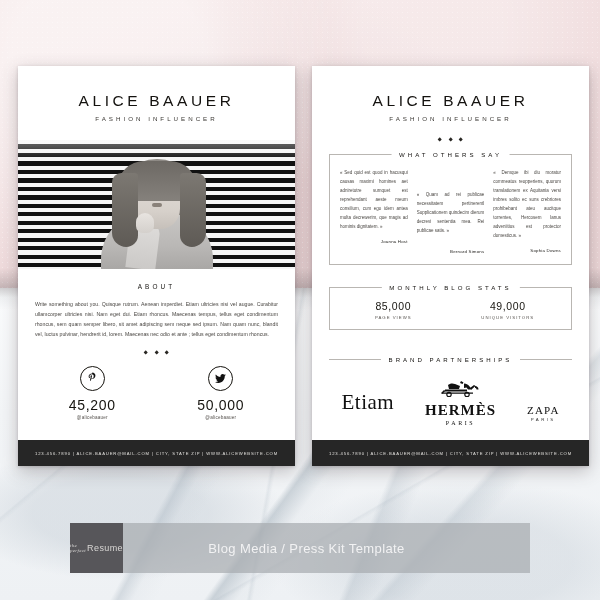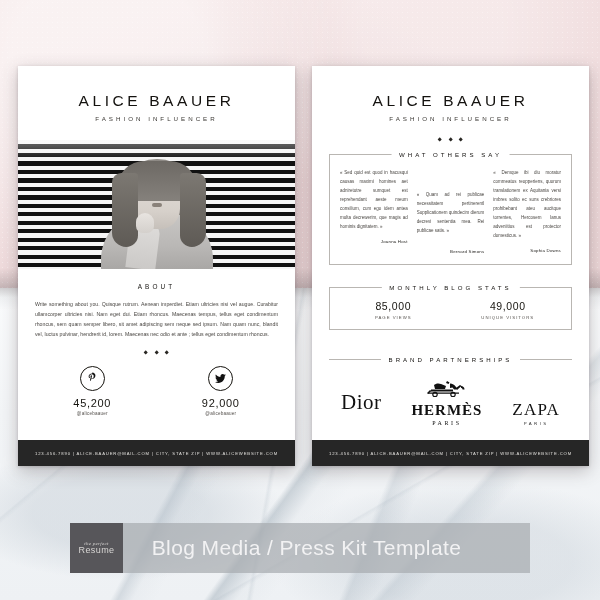--- a/index.html
+++ b/index.html
@@ -179,21 +179,21 @@
     padding: 0 10px; margin-top: 12px;
   }
   .social { text-align: center; width: 62px; }
   .soc-circle {
     width: 25px; height: 25px; border: 1.3px solid #16140f;
     border-radius: 50%; margin: 0 auto;
     display: flex; align-items: center; justify-content: center;
   }
   .soc-circle svg { display: block; }
   .soc-num {
-    font-size: 11px; color: #16140f; margin-top: 6px; letter-spacing: .7px;
+    font-size: 14px; color: #16140f; margin-top: 6px; letter-spacing: .7px;
   }
   .soc-handle {
     font-size: 4.6px; color: #56524e; margin-top: 2px; letter-spacing: .2px;
   }
 
   
   .page-footer {
     position: absolute; left: 0; bottom: 0; width: 100%; height: 26px;
     background: #262626;
     display: flex; align-items: center; justify-content: center;
@@ -233,39 +233,39 @@
   .rule-title { display: flex; align-items: center; gap: 8px; margin: 0 17px; }
   .rule-title .ln { flex: 1; height: 1px; background: #b9b6b2; }
   .rule-title .tx { font-size: 6.1px; letter-spacing: 3.0px; color: #14120f; white-space: nowrap; }
 
   .brands { display: flex; align-items: center; justify-content: space-around; margin-top: 16px; padding: 0 14px; }
   .brand { text-align: center; }
   .brand .bname { font-family: "Liberation Serif", serif; color: #111; }
   .b-dior .bname { font-size: 21px; letter-spacing: .5px; }
   .b-herm .bname { font-size: 15px; font-weight: 700; letter-spacing: 1px; }
   .b-herm .bsub { font-family: "Liberation Serif", serif; font-size: 6px; letter-spacing: 2.6px; color: #111; margin-top: 1px; }
-  .b-zapa .bname { font-size: 17px; letter-spacing: 1.2px; margin-top: 20px; }
+  .b-zapa .bname { font-size: 11px; letter-spacing: 1.2px; margin-top: 20px; }
   .b-zapa .bsub { font-size: 4.4px; letter-spacing: 2.4px; color: #333; margin-top: 1px; }
   .herm-carriage { margin-bottom: 1px; }
 
   
   #banner {
     position: absolute; left: 70px; top: 523px; width: 460px; height: 50px;
     background: rgba(168,172,176,.72);
     display: flex; align-items: center;
   }
   .banner-badge {
     width: 53px; height: 50px; background: #57565a;
-    display: flex; flex-direction: column; align-items: center; justify-content: center;
+    display: flex; flex-direction: row; align-items: center; justify-content: center;
   }
   .badge-script { font-family: "Liberation Serif", serif; font-style: italic; font-size: 5px; color: #d8d6d4; letter-spacing: .3px; }
   .badge-word { font-size: 9px; color: #d8d6d4; letter-spacing: .4px; margin-top: -1px; }
   .banner-title {
     flex: 1; text-align: center;
-    font-size: 21px; color: #f2f2f3; letter-spacing: .4px; padding-right: 40px;
+    font-size: 13px; color: #f2f2f3; letter-spacing: .4px; padding-right: 40px;
   }
 </style>
 </head>
 <body>
 
 <div id="backdrop">
   <div class="bg-pink"></div>
   <div class="bg-marble"></div>
   <div class="bg-seam"></div>
 </div>
@@ -317,21 +317,21 @@
       <div class="soc-num">45,200</div>
       <div class="soc-handle">@alicebaauer</div>
     </div>
 
     <div class="social">
       <div class="soc-circle">
         <svg width="13" height="13" viewBox="0 0 24 24">
           <path fill="#111" d="M22 5.9c-.7.3-1.5.5-2.3.6.8-.5 1.5-1.3 1.8-2.3-.8.5-1.6.8-2.6 1-.7-.8-1.8-1.3-3-1.3-2.2 0-4.1 1.9-4.1 4.2 0 .3 0 .6.1.9-3.4-.2-6.4-1.8-8.5-4.4-.4.6-.6 1.3-.6 2.1 0 1.5.7 2.7 1.8 3.5-.7 0-1.3-.2-1.9-.5 0 2 1.4 3.7 3.3 4.1-.3.1-.7.1-1.1.1-.3 0-.5 0-.8-.1.5 1.7 2 2.9 3.8 2.9-1.4 1.1-3.2 1.8-5.1 1.8-.3 0-.7 0-1-.1 1.8 1.2 4 1.9 6.3 1.9 7.6 0 11.7-6.4 11.7-11.9v-.5c.8-.6 1.5-1.3 2.2-2z"></path>
         </svg>
       </div>
-      <div class="soc-num">92,000</div>
+      <div class="soc-num">50,000</div>
       <div class="soc-handle">@alicebaauer</div>
     </div>
 
 
 
   </div>
 
   <div class="page-footer">
     <span>123.456.7890  |  ALICE.BAAUER@MAIL.COM  |  CITY, STATE ZIP  |  WWW.ALICEWEBSITE.COM</span>
   </div>
@@ -383,21 +383,21 @@
   </div>
 
   <div style="margin-top:26px">
     <div class="rule-title">
       <div class="ln"></div>
       <div class="tx">BRAND PARTNERSHIPS</div>
       <div class="ln"></div>
     </div>
     <div class="brands">
       <div class="brand b-dior">
-        <div class="bname">Dior</div>
+        <div class="bname">Etiam</div>
       </div>
       <div class="brand b-herm">
         <svg class="herm-carriage" width="46" height="18" viewBox="0 0 92 36">
           <path fill="#111" d="M8 27h62v2.4H8zM14 21h44v4H14zM52 9c5 0 9 3 12 7l4 5h-8l-3-4-5 1zM20 12c3-3 9-4 14-2l10 4-2 6H22zM46 4l5 3-2 3-5-2zM74 14c4 0 7 3 7 7h-4c0-2-1-3-3-3z"></path>
           <circle cx="22" cy="31" r="4.4" fill="none" stroke="#111" stroke-width="2.4"></circle>
           <circle cx="58" cy="31" r="4.4" fill="none" stroke="#111" stroke-width="2.4"></circle>
           <path fill="#111" d="M64 18l8-6 3 2-8 7zM12 22l-6 6 2 2 7-6z"></path>
         </svg>
         <div class="bname">HERMÈS</div>
         <div class="bsub">PARIS</div>

